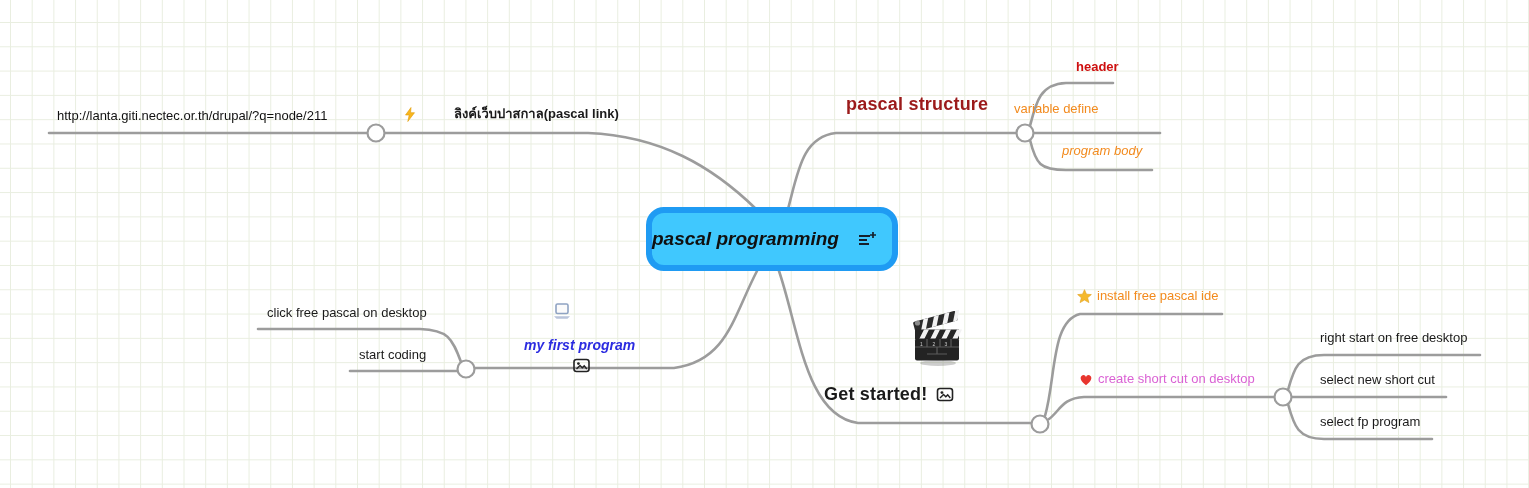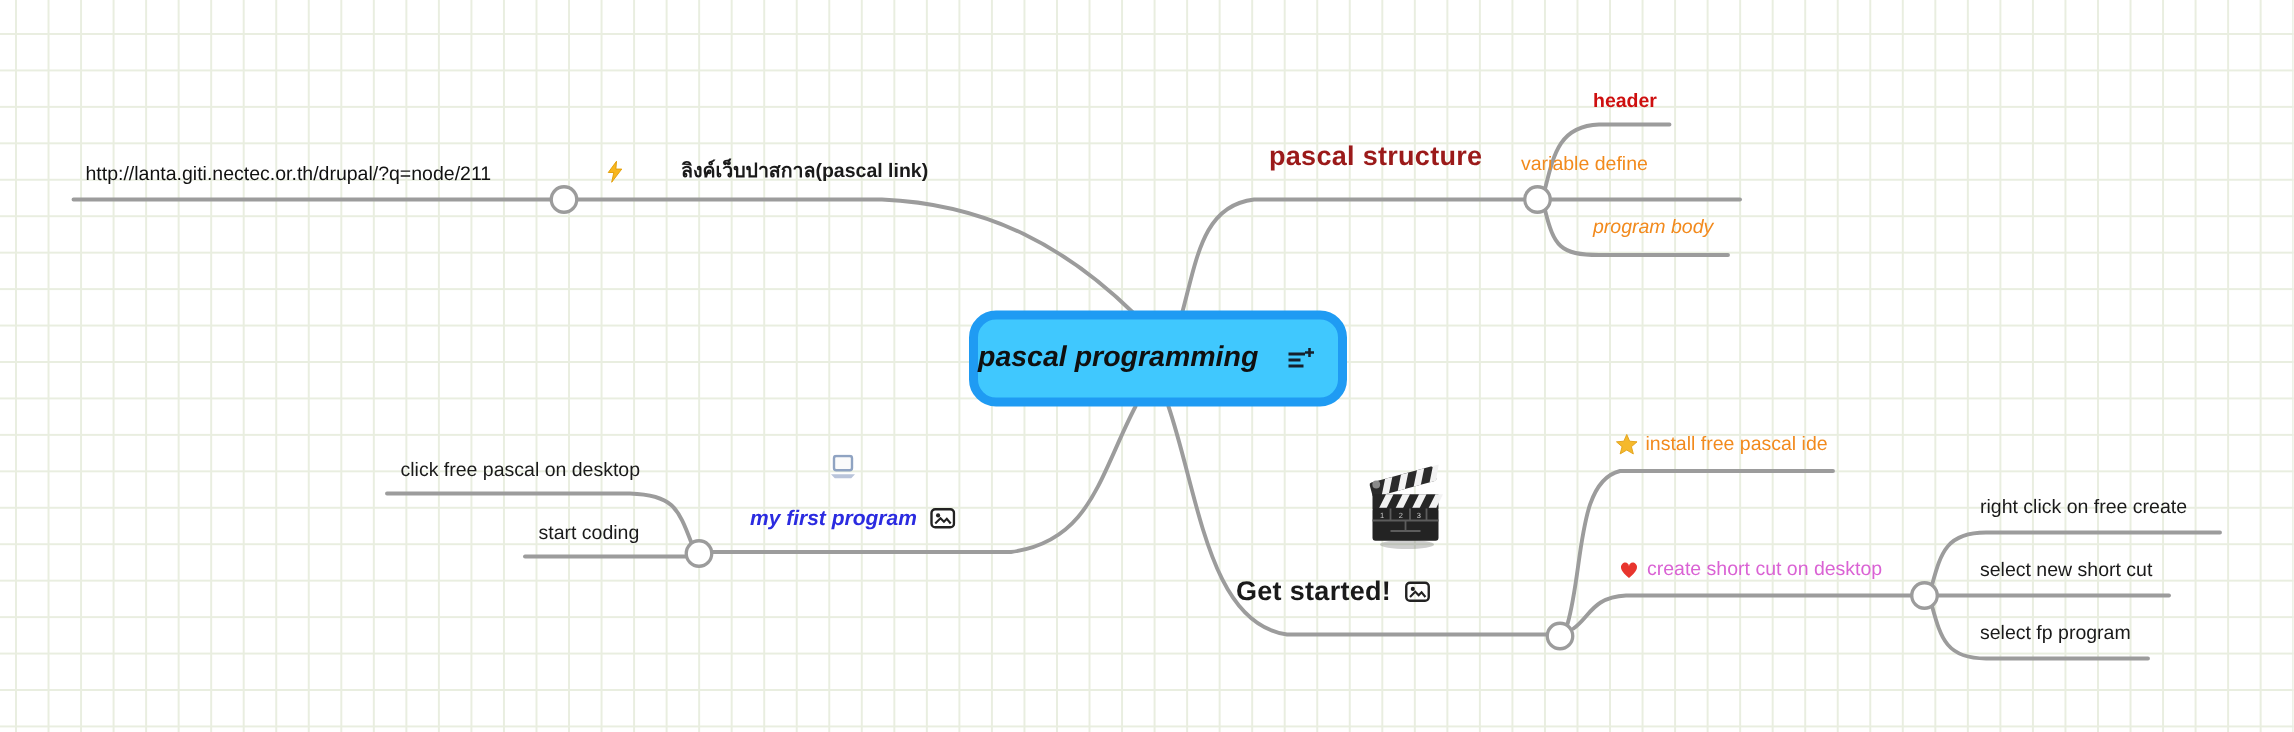--- a/index.html
+++ b/index.html
@@ -26,21 +26,21 @@
     gap:5px;
     line-height:16px;
     cursor:default;
   }
   .label .txt{display:inline-block;}
   .link-label{color:#111;cursor:pointer;}
   .bold{font-weight:bold;gap:38px;}
   .italic{font-style:italic;}
   .main-topic{font-size:18px;font-weight:bold;letter-spacing:.2px;}
   .c-darkred{color:#9b1a1a;}
-  .c-red{color:#ce0f0f;font-weight:bold;}
+  .c-red{color:#ce0f0f;font-weight:bold;margin-left:14px;}
   .c-orange{color:#f28a1d;}
   .c-magenta{color:#da62d4;}
   .c-blue{color:#2b2be0;font-weight:bold;font-style:italic;font-size:14px;}
   .root-node{
     position:absolute;left:646px;top:207px;
     width:240px;height:52px;
     background:#40c8fe;
     border:6px solid #1f9bf3;
     border-radius:18px;
     display:flex;align-items:center;
@@ -125,21 +125,21 @@
       </svg>
     </span>
   </div>
 
   <span class="icon abs" style="left:552px;top:303px;">
     <svg width="20" height="17" viewBox="0 0 20 17">
       <rect x="4" y="1" width="12" height="9.5" rx="1.5" fill="#fbfbfb" stroke="#8fa3c2" stroke-width="1.6"></rect>
       <path d="M2 13.2 h16 l-2.5 2.6 h-11 z" fill="#b9c4da"></path>
     </svg>
   </span>
-  <div class="label c-blue" style="left:500px;top:337px;">
+  <div class="label c-blue" style="left:524px;top:337px;flex-direction:column;">
     <span class="txt">my first program</span>
     <span class="icon attach-icon">
       <svg width="17" height="15" viewBox="0 0 17 15">
         <rect x="1" y="1.5" width="15" height="12" rx="2.5" stroke="#222" fill="none" stroke-width="1.6"></rect>
         <circle cx="5.4" cy="5.6" r="1.4" fill="#222"></circle>
         <path d="M3.5 11 L7 7.5 L9.3 9.8 L11.2 7.9 L13.8 11" stroke="#222" fill="none" stroke-width="1.4"></path>
       </svg>
     </span>
   </div>
   <div class="label" style="left:267px;top:305px;">
@@ -186,21 +186,21 @@
   </div>
   <div class="label c-magenta" style="left:1079px;top:371px;">
     <span class="icon">
       <svg width="14" height="13" viewBox="0 0 14 13">
           <path d="M7 12.3 C2 8.4 0.5 5 2.5 3 C4.5 1 7 2.6 7 4.6 C7 2.6 9.5 1 11.5 3 C13.5 5 12 8.4 7 12.3 Z" fill="#e8352e"></path>
         </svg>
     </span>
     <span class="txt">create short cut on desktop</span>
   </div>
   <div class="label" style="left:1320px;top:330px;">
-    <span class="txt">right click on free create</span>
+    <span class="txt">right start on free desktop</span>
   </div>
   <div class="label" style="left:1320px;top:372px;">
     <span class="txt">select new short cut</span>
   </div>
   <div class="label" style="left:1320px;top:414px;justify-content:flex-end;">
     <span class="txt">select fp program</span>
   </div>
 
 </div>
 

